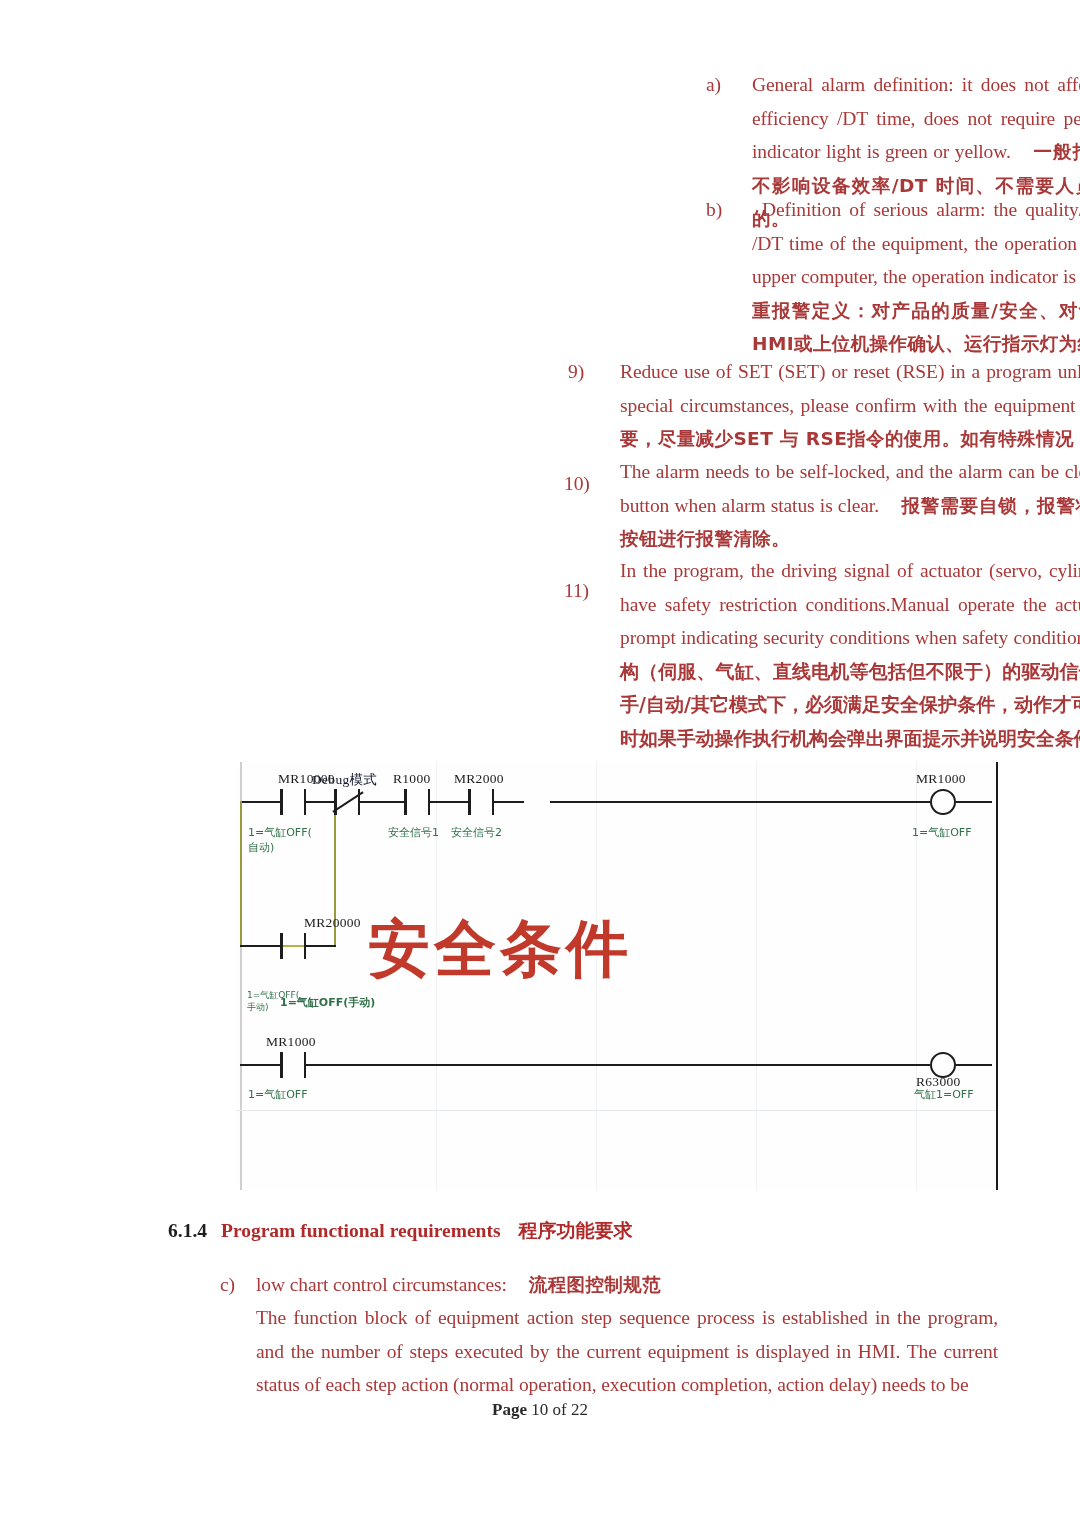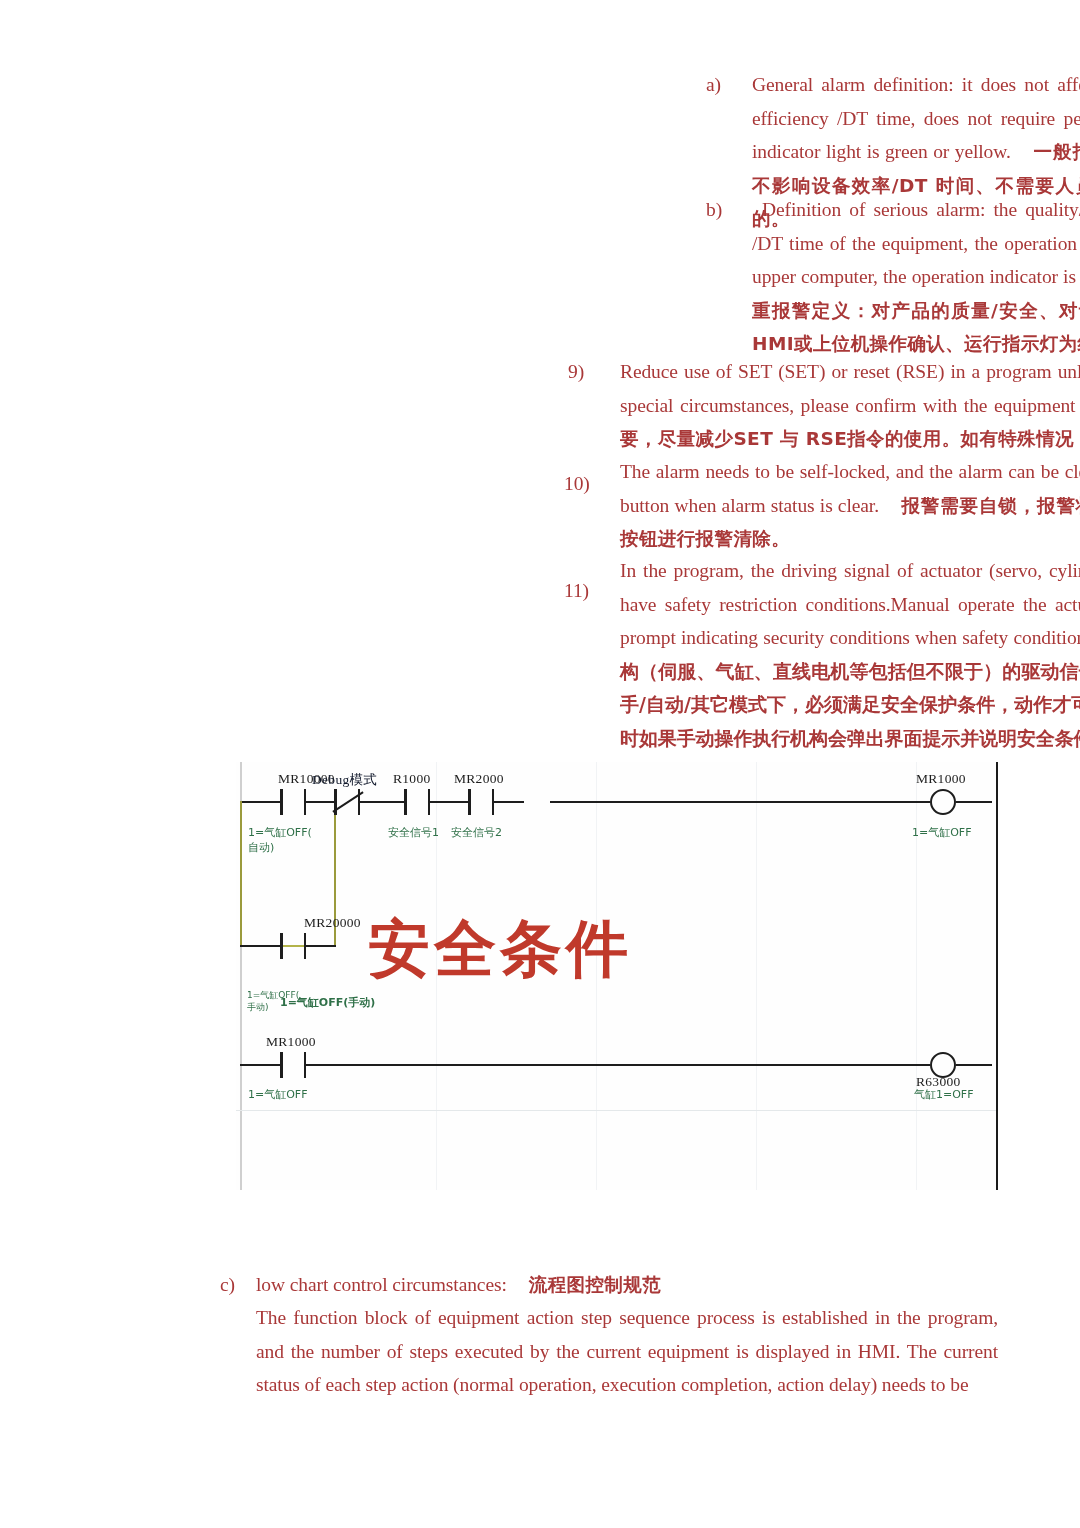--- a/index.html
+++ b/index.html
@@ -289,22 +289,31 @@
         <div class="bar r"></div>
     </div>
     <div class="lbl-addr" style="left:30px; top:272px;">MR1000</div>
     <div class="lbl-cmt" style="left:12px; top:326px;">1=气缸OFF</div>
 
     <div class="coil" style="left:694px; top:290px;"></div>
     <div class="lbl-addr" style="left:680px; top:268px;margin-top:44px;">R63000</div>
     <div class="lbl-cmt" style="left:678px; top:326px;">气缸1=OFF</div>
   </div>
 
+  <div id="section-heading">
+    <span class="num">6.1.4</span><span>Program functional requirements</span><span class="cnh">程序功能要求</span>
+  </div>
 
   <div class="para" style="position:absolute; left:256px; top:1268px; width:742px;">
     <span class="marker" style="left:-36px;">c)</span>
     <span>low chart control circumstances:</span><span class="sp-l"></span><span class="cn">流程图控制规范</span>
   </div>
 
   <div class="para" style="position:absolute; left:256px; top:1301px; width:742px;">The function block of equipment action step sequence process is established in the program, and the number of steps executed by the current equipment is displayed in HMI. The current status of each step action (normal operation, execution completion, action delay) needs to be</div>
 
+  <div id="page-footer">
+    <b>Page</b>
+    <span>10</span>
+    <span>of</span>
+    <span>22</span>
+  </div>
 
 </div>
 
 </body></html>

